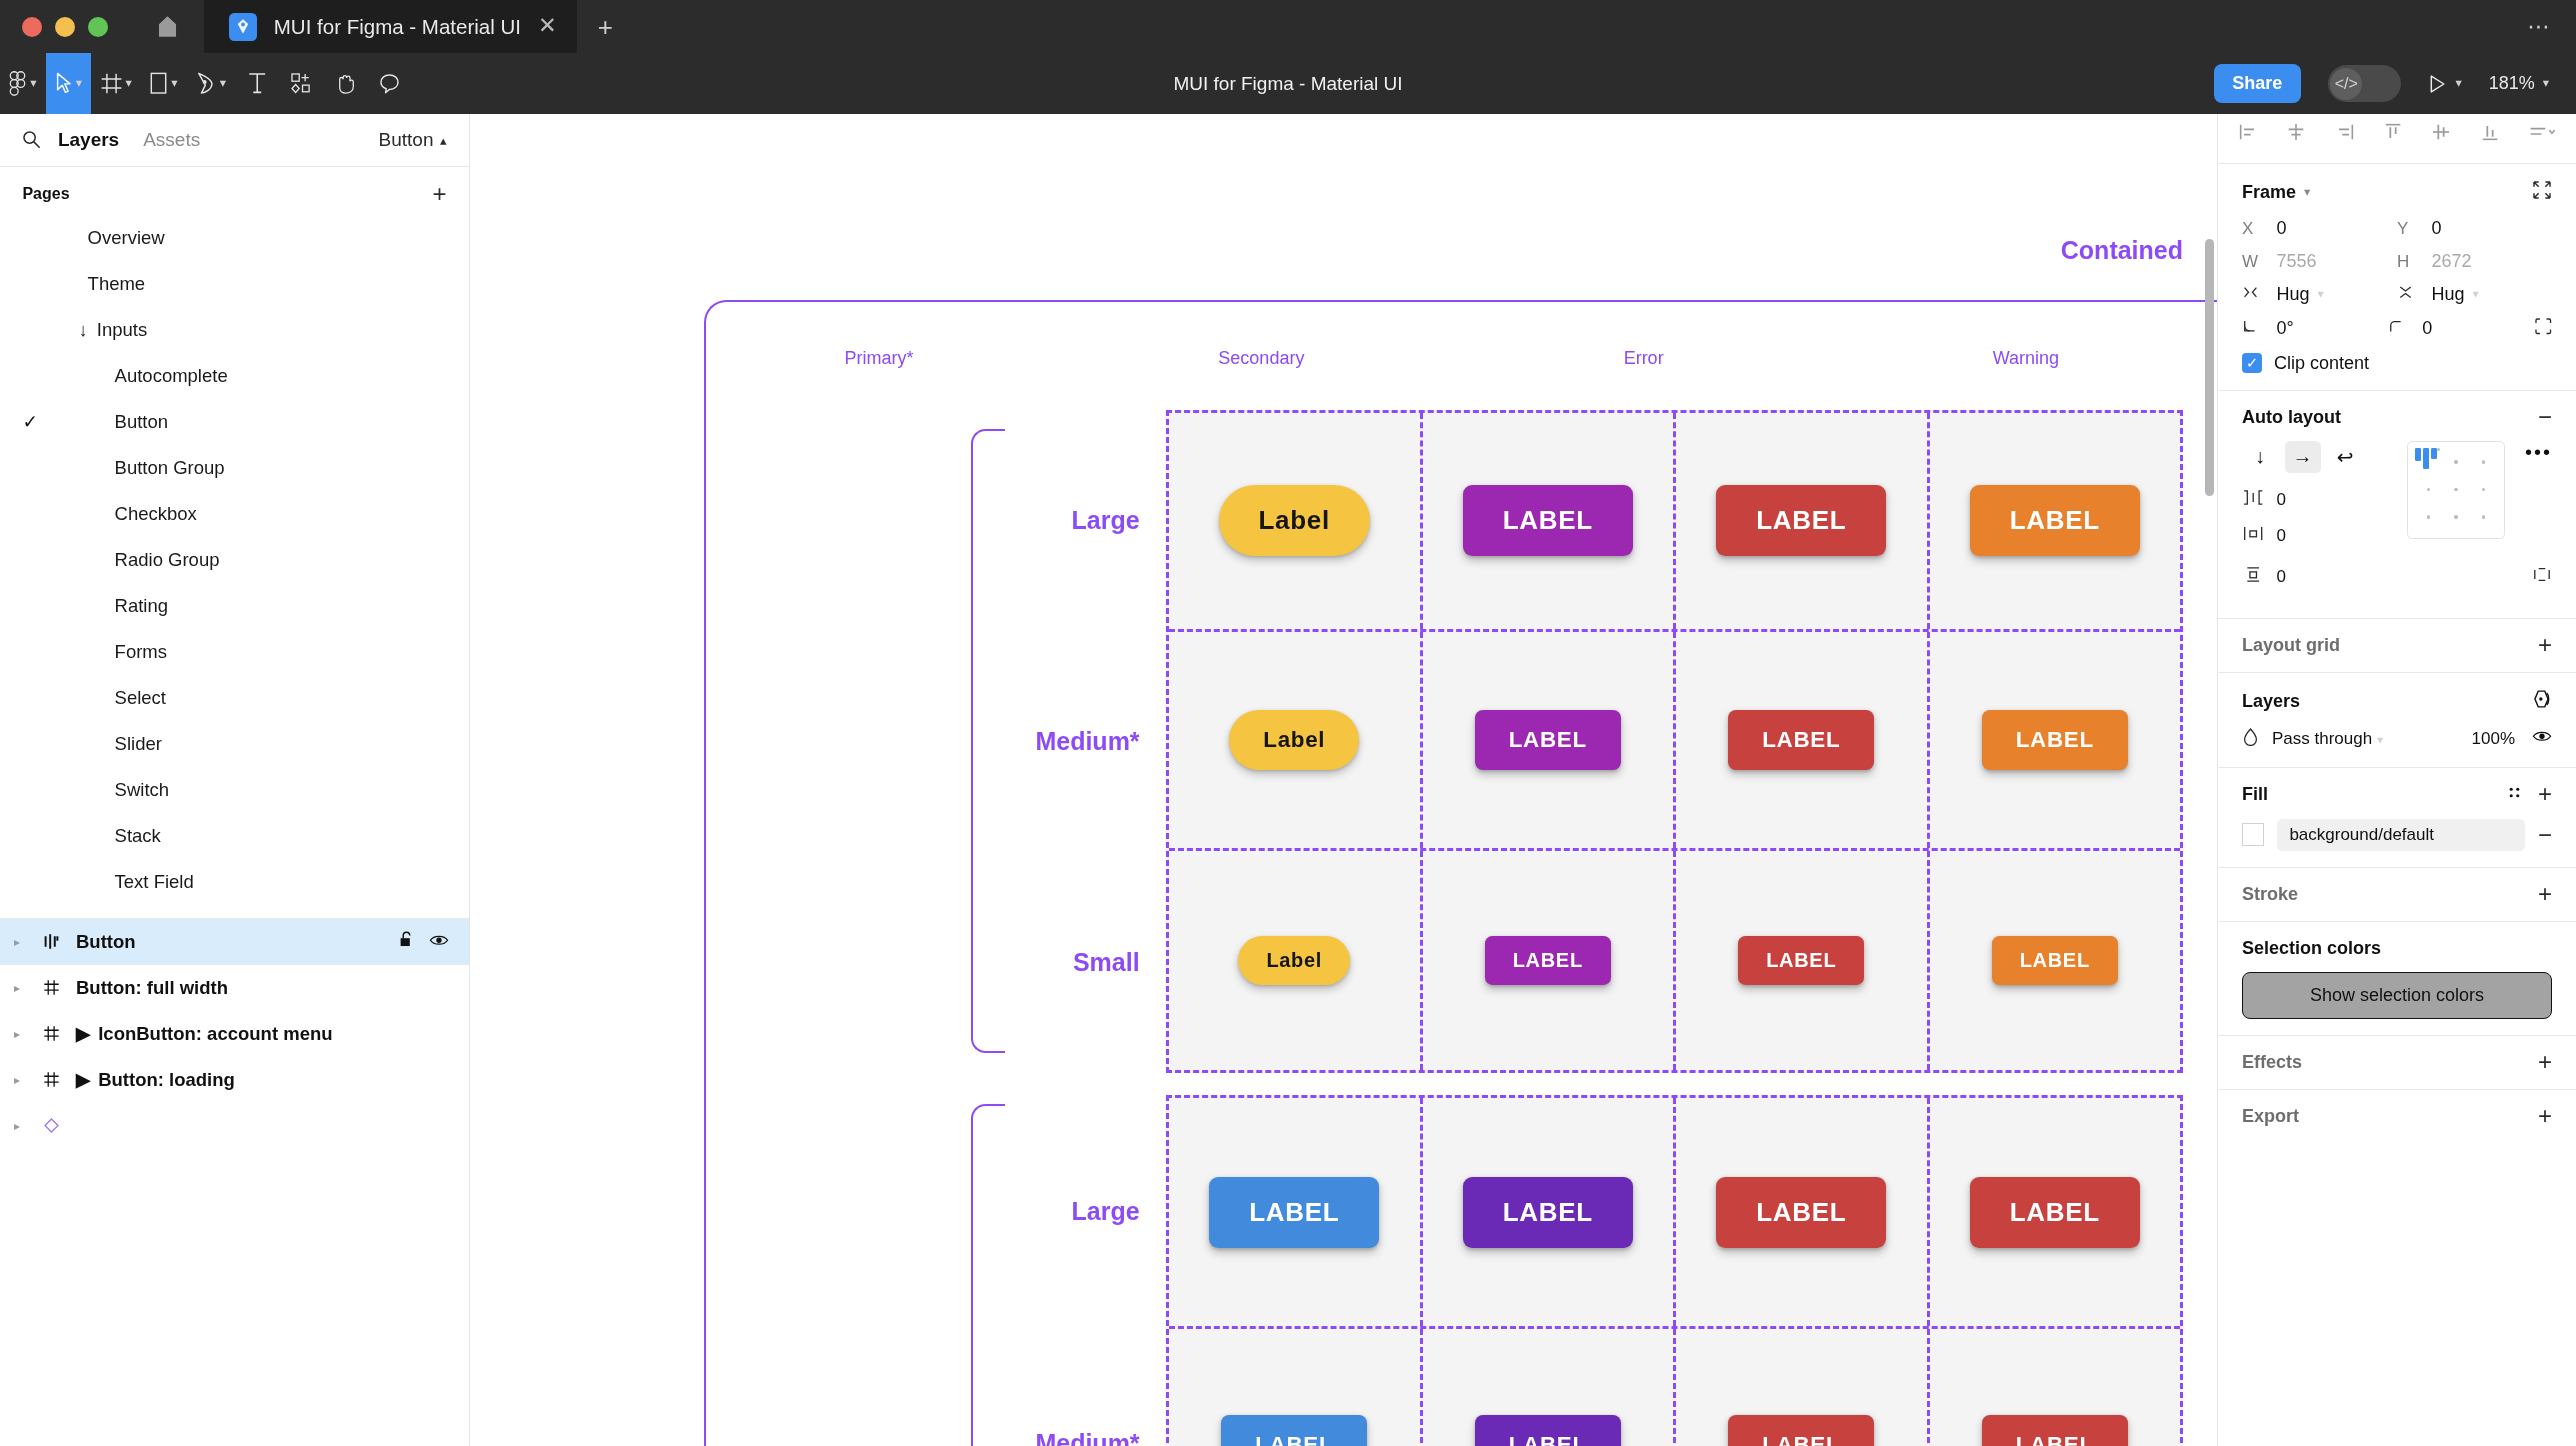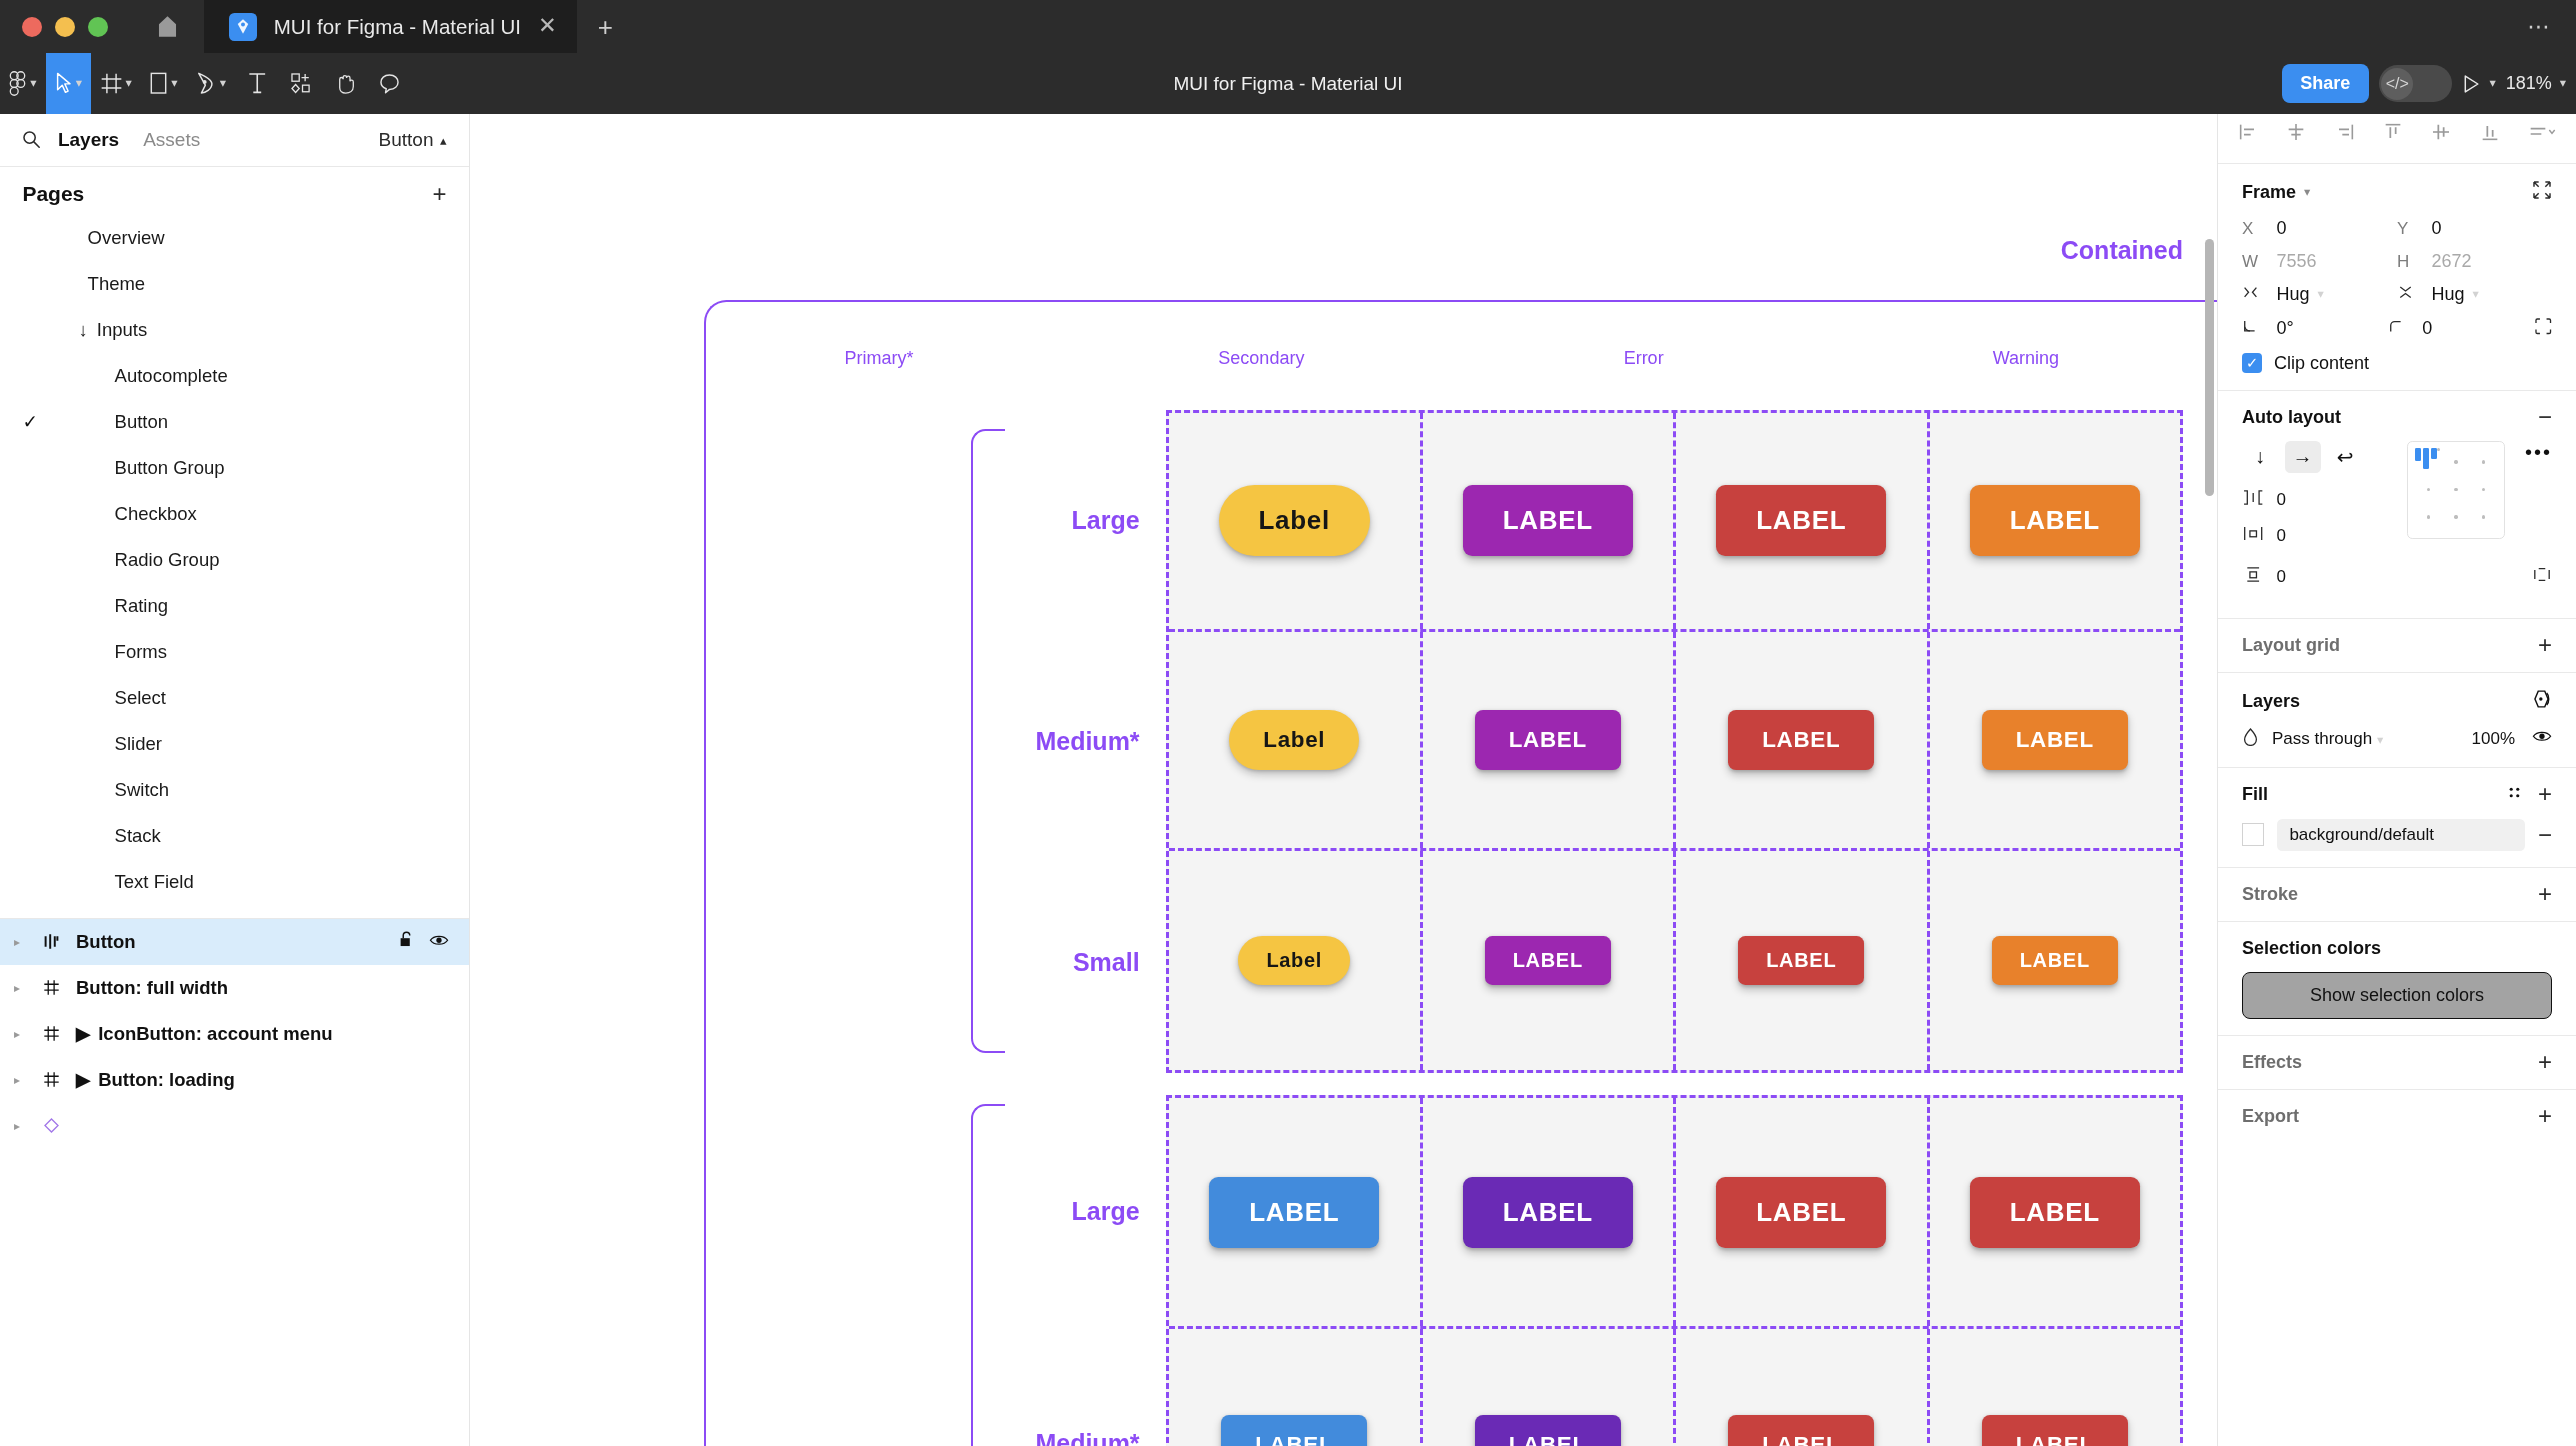--- a/index.html
+++ b/index.html
@@ -56,22 +56,22 @@
     gap: 4px; padding: 0 9.2px; min-width: 44px; position: relative;
   }
   .tool.active { background: #3b8ef0; }
   .chev { color: #d2d2d2; font-size: 12.5px; line-height: 1; }
   .toolbar-title {
     position: absolute; left: 0; right: 0; top: 0; bottom: 0;
     display: flex; align-items: center; justify-content: center;
     color: #f0f0f0; font-size: 19px; pointer-events: none;
   }
   .toolbar-right {
-    margin-left: auto; display: flex; align-items: center; gap: 10px;
-    padding-right: 10px; z-index: 2;
+    margin-left: auto; display: flex; align-items: center; gap: 27px;
+    padding-right: 27px; z-index: 2;
   }
   .share-btn {
     background: #3b8ef0; color: #fff; font-size: 18px; font-weight: bold;
     border-radius: 8px; padding: 8.6px 18.5px; border: none; cursor: pointer;
   }
   .code-toggle {
     width: 73px; height: 37px; border-radius: 18.5px; background: #4a4a4a;
     display: flex; align-items: center; padding: 2.6px; cursor: pointer;
   }
   .code-knob {
@@ -97,21 +97,21 @@
   .left-head .srch { margin-right: 17px; }
   .lt-tab { font-size: 19px; color: #8a8a8a; margin-right: 24px; cursor: pointer; }
   .lt-tab.on { color: #111; font-weight: bold; }
   .lt-comp {
     margin-left: auto; font-size: 19px; color: #2b2b2b;
     display: flex; align-items: center; gap: 6.6px; cursor: pointer;
   }
   .pages-head {
     display: flex; align-items: center; padding: 14.5px 22.4px 9.2px;
   }
-  .pages-title { font-size: 21px; font-weight: bold; color: #111; }
+  .pages-title { font-size: 16px; font-weight: bold; color: #111; }
   .pages-add { margin-left: auto; color: #2b2b2b; font-size: 24px; line-height: 1; cursor: pointer; }
   .pages-list { padding-bottom: 6.6px; }
   .pg {
     height: 46px; display: flex; align-items: center; padding: 0 22.4px;
     font-size: 18.5px; color: #1a1a1a; cursor: pointer; white-space: nowrap;
   }
   .pg .tick { width: 28px; flex: none; font-size: 18.5px; color: #111; }
   .pg .pg-lbl { display: flex; align-items: center; gap: 9.2px; }
   .pg.indent .pg-lbl { padding-left: 28px; }
   .pg.indent2 .pg-lbl { padding-left: 55px; }

